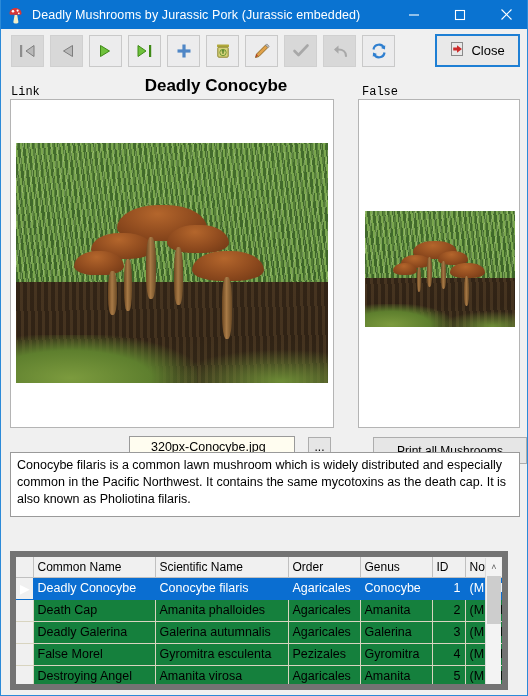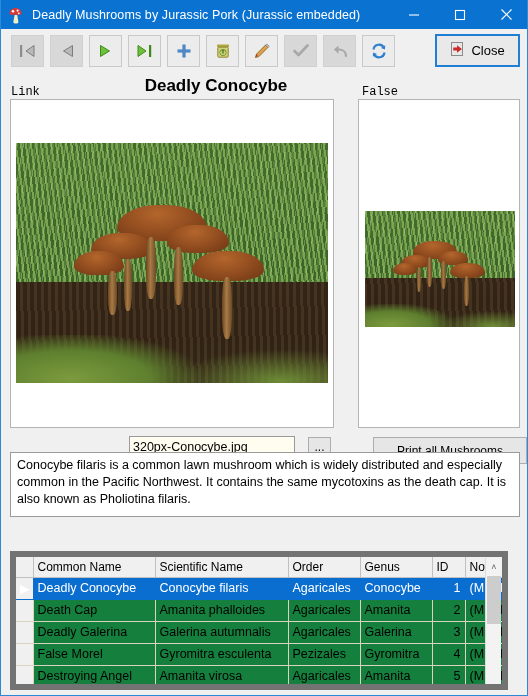--- a/index.html
+++ b/index.html
@@ -77,21 +77,21 @@
   .photo .moss{position:absolute;left:0;bottom:0;width:58%;height:20%;
     background:radial-gradient(ellipse at 30% 90%, #7c9b3e 0%, #5e7f2e 45%, rgba(60,80,40,0) 75%);}
   .photo .moss2{position:absolute;right:0;bottom:0;width:50%;height:14%;
     background:radial-gradient(ellipse at 70% 95%, #6d8c36 0%, rgba(60,80,40,0) 70%);}
   .cap{position:absolute;background:radial-gradient(ellipse at 45% 25%, #b4662c 0%, #8e4a1e 55%, #6b3514 100%);
     border-radius:50% 50% 45% 45%/70% 70% 40% 40%;}
   .stem{position:absolute;background:linear-gradient(90deg,#6b4620,#a87a46 45%,#6a4a25);border-radius:40%;}
   
   .fname{
     position:absolute;background:#fffdf0;border:1px solid #9a9a9a;box-sizing:border-box;
-    font-size:12.5px;padding:3px 3px;color:#000;
+    font-size:12.5px;padding:3px 21px;color:#000;
   }
   .dots-btn,.print-btn{
     position:absolute;background:#e6e6e6;border:1px solid #adadad;box-sizing:border-box;
     display:flex;align-items:center;justify-content:center;font-size:12px;color:#000;
   }
   .note-box{
     position:absolute;background:#fff;border:1px solid #9a9a9a;box-sizing:border-box;
     padding:4px 6px;font-size:12.5px;line-height:17px;color:#000;overflow:hidden;
   }
   

